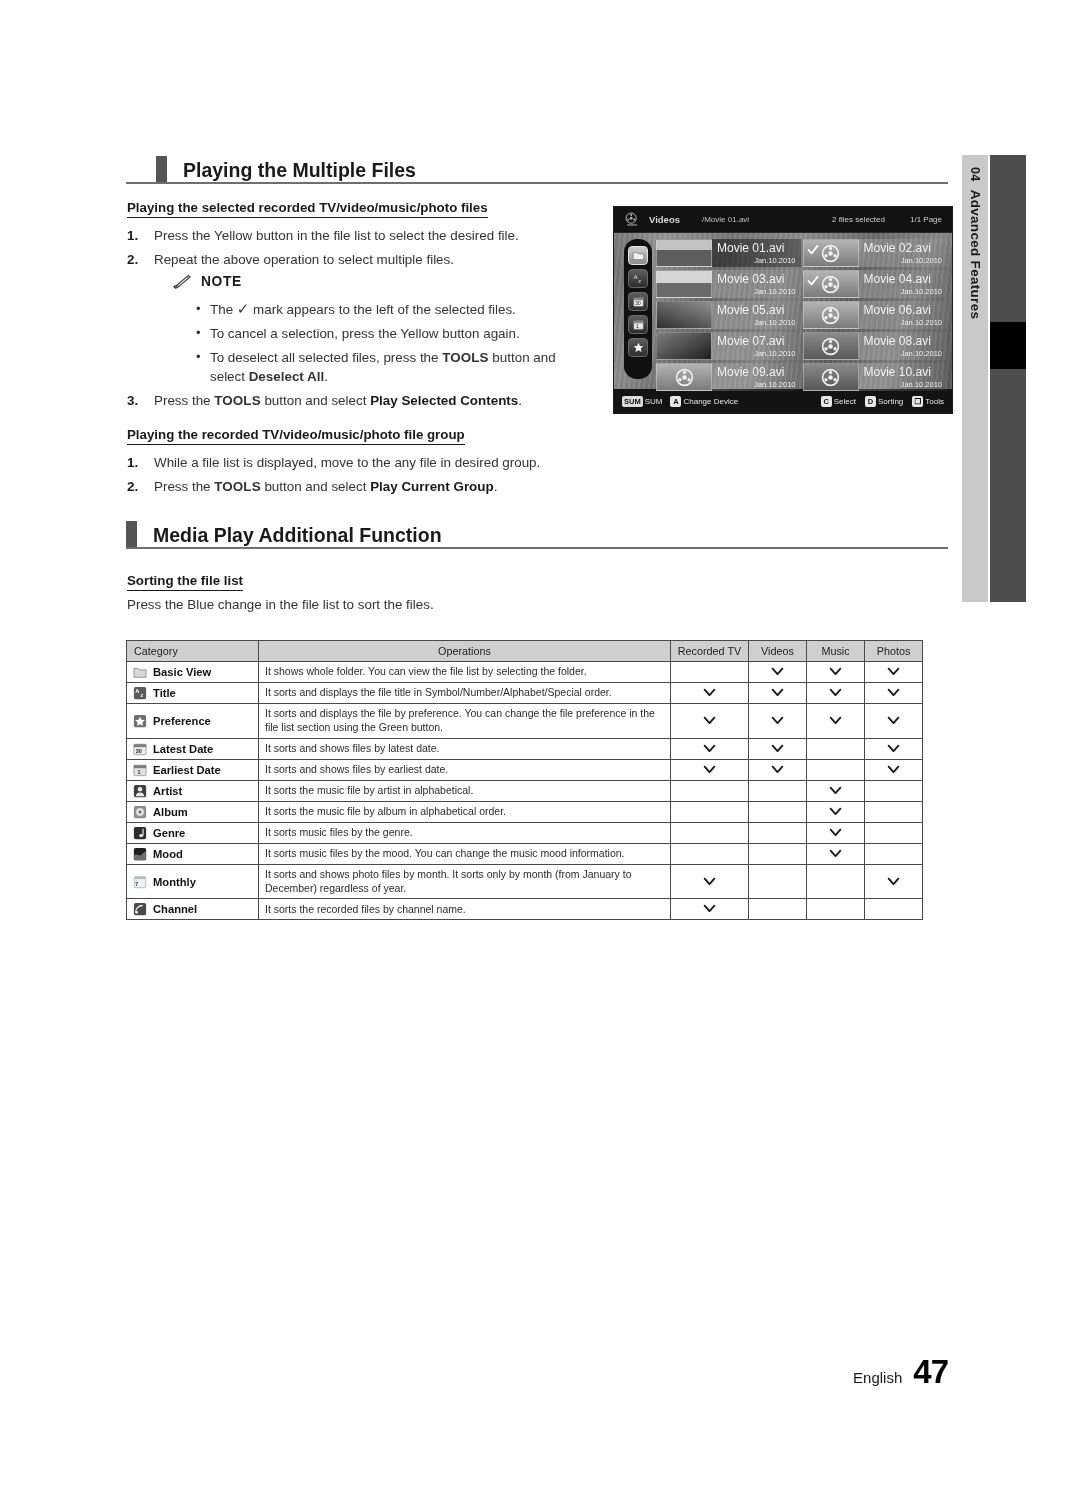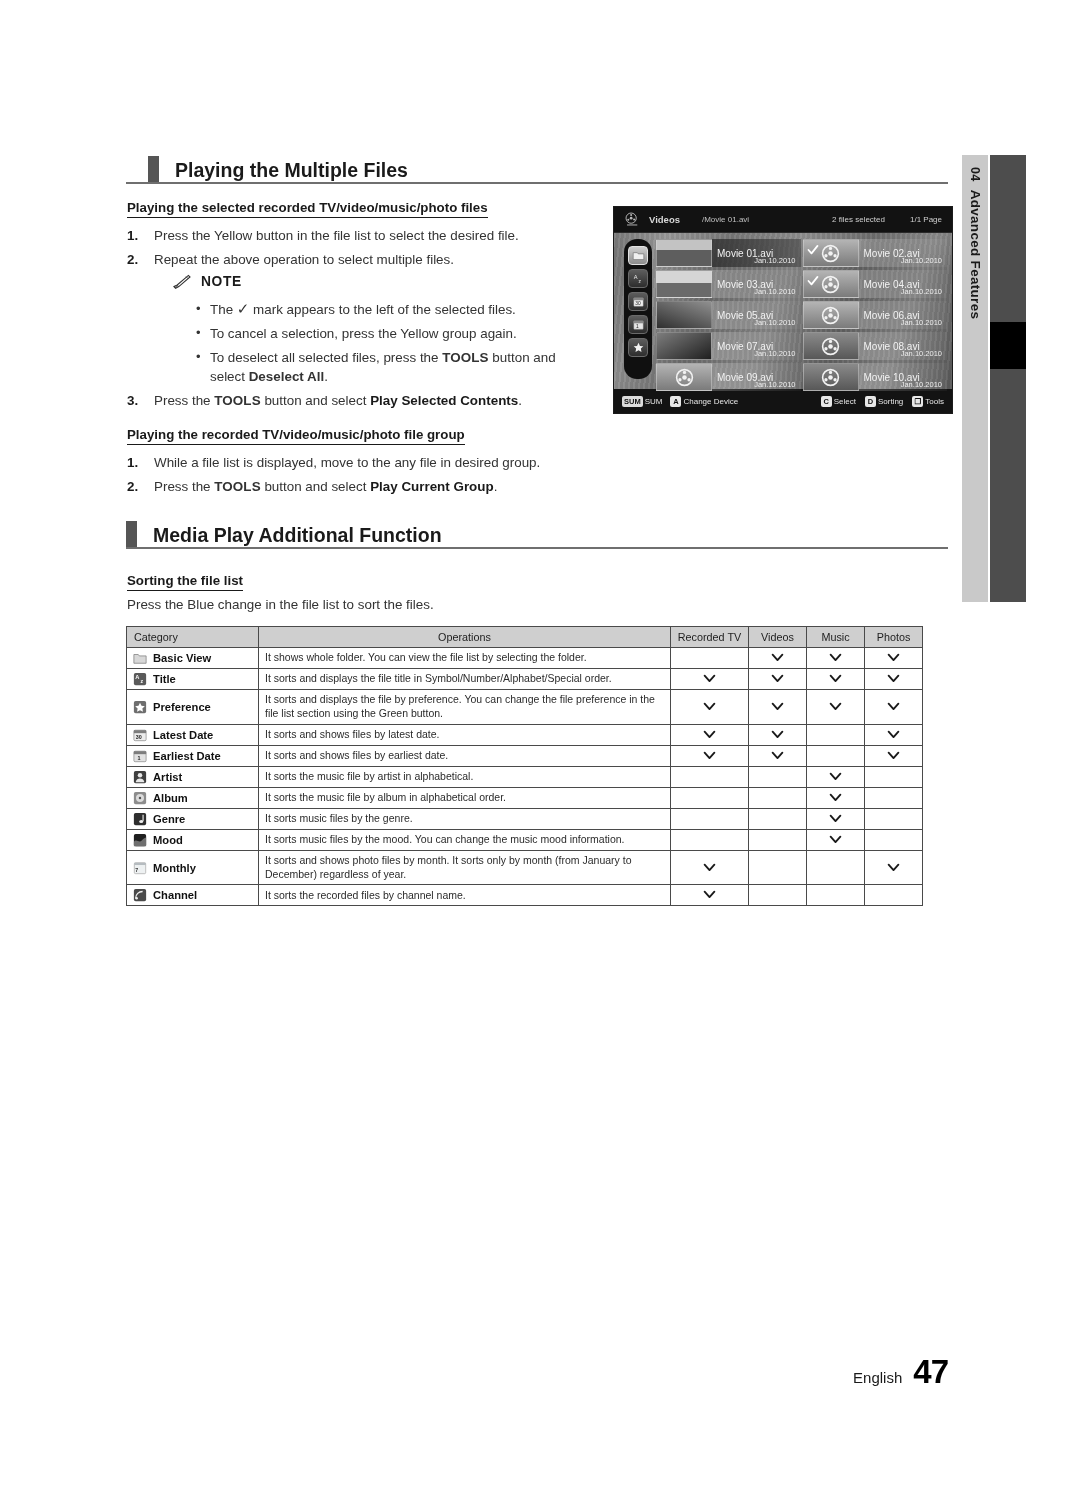--- a/index.html
+++ b/index.html
@@ -137,41 +137,41 @@
   .fthumb.icon.dk { background: linear-gradient(180deg,#8a8a8a,#585858); }
   .fthumb svg { width: 21px; height: 21px; }
   .fthumb .chk {
     position: absolute; left: 3px; top: 4px; width: 12px; height: 12px; z-index: 4;
   }
   .fmeta {
     flex: 1 1 auto; height: 28px; position: relative; padding-left: 5px;
     background: linear-gradient(90deg, rgba(255,255,255,.22), rgba(255,255,255,.04));
   }
   .fmeta.hi { background: linear-gradient(90deg, rgba(40,40,40,.72), rgba(60,60,60,.55)); }
-  .fmeta .nm { position:absolute; left:5px; top:2px; font-size:10px; color:#f2f2f2;margin-top:7px; }
+  .fmeta .nm { position:absolute; left:5px; top:2px; font-size:12px; color:#f2f2f2; }
   .fmeta .dt { position:absolute; right:5px; bottom:2px; font-size:7.5px; color:#ededed; }
 
   .tv-bottom {
     position: relative; height: 24px; background: #131313;
     display: flex; align-items: center; padding: 0 8px;
   }
   .tv-bottom .lgrp { display: flex; align-items: center; gap: 8px; }
   .tv-bottom .rgrp { margin-left: auto; display: flex; align-items: center; gap: 9px; }
   .tv-bottom .kv { display:flex; align-items:center; gap:2px; }
   .tv-bottom .kv .k {
     min-width: 11px; height: 11px; padding: 0 2px; border-radius: 2px;
     background: #e8e8e8; color:#111; font-size: 7.5px; font-weight: bold;
     display:flex; align-items:center; justify-content:center;
   }
   .tv-bottom .kv .k.wide { min-width: 18px; background:#dcdcdc; }
   .tv-bottom .kv .t { color:#e6e6e6; font-size: 8px; }
 
   
   .sort-table {
-    position: absolute; left: 126px; top: 626px; width: 728px;
+    position: absolute; left: 126px; top: 640px; width: 728px;
     border-collapse: collapse; table-layout: fixed;
     font-size: 10.6px; color: #2b2b2b;
   }
   .sort-table th, .sort-table td {
     border: 1px solid #4a4a4a; padding: 3px 6px; vertical-align: middle;
   }
   .sort-table thead th {
     background: #cfcfcf; font-weight: normal; font-size: 10.8px;
     color: #1e1e1e; text-align: center; height: 21px;
   }
@@ -195,21 +195,21 @@
 
   <div class="chapter-tab">
     <div class="vtext">
       <span class="vnum">04</span>&nbsp;&nbsp;<span>Advanced Features</span>
     </div>
   </div>
   <div class="chapter-bar">
     <div class="marker"></div>
   </div>
 
-  <div class="section-head" style="left:126px; top:156px;padding-left:22px;">
+  <div class="section-head" style="left:134px; top:156px;padding-left:22px;">
     <div class="sq"></div>
     <div class="st">Playing the Multiple Files</div>
   </div>
   <div class="section-rule" style="left:126px; top:182px; width:822px;"></div>
 
   <div class="sub-head" style="left:127px; top:200px;">Playing the selected recorded TV/video/music/photo files</div>
 
   <div class="step" style="left:127px; top:226px; width:470px;">
     <span class="num">1.</span>
     <span class="txt">Press the Yellow button in the file list to select the desired file.</span>
@@ -228,21 +228,21 @@
     </svg>
     <span class="lbl">NOTE</span>
   </div>
 
   <div class="note-item" style="left:196px; top:300px; width:400px;">
     <span class="bul">•</span>
     <span><span>The </span><span style="font-size:15px;line-height:0;">✓</span><span> mark appears to the left of the selected files.</span></span>
   </div>
   <div class="note-item" style="left:196px; top:324px; width:400px;">
     <span class="bul">•</span>
-    <span>To cancel a selection, press the Yellow group again.</span>
+    <span>To cancel a selection, press the Yellow button again.</span>
   </div>
   <div class="note-item" style="left:196px; top:348px; width:390px;">
     <span class="bul">•</span>
     <span><span>To deselect all selected files, press the </span><b class="tools-w">TOOLS</b><span> button and select </span><b>Deselect All</b><span>.</span></span>
   </div>
 
   <div class="step" style="left:127px; top:391px; width:470px;">
     <span class="num">3.</span>
     <span class="txt"><span>Press the </span><span class="tools-w">TOOLS</span><span> button and select </span><b>Play Selected Contents</b><span>.</span></span>
   </div>

